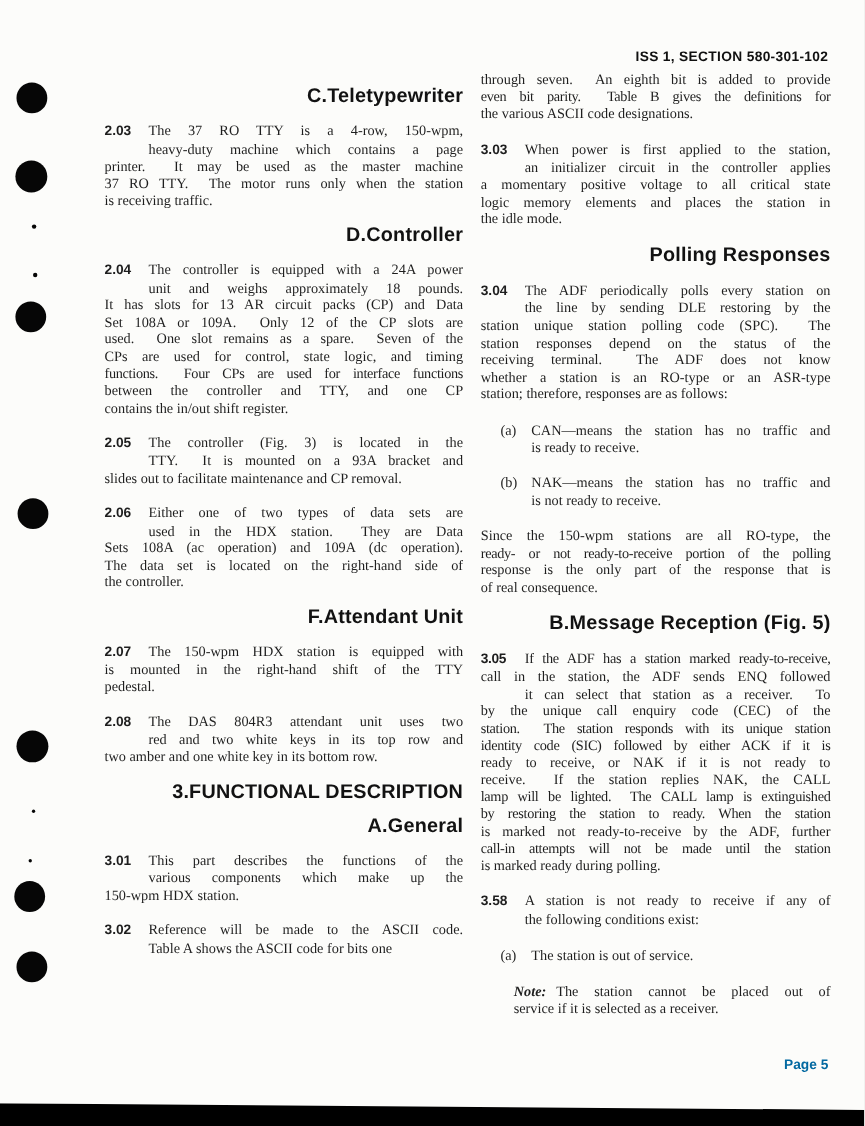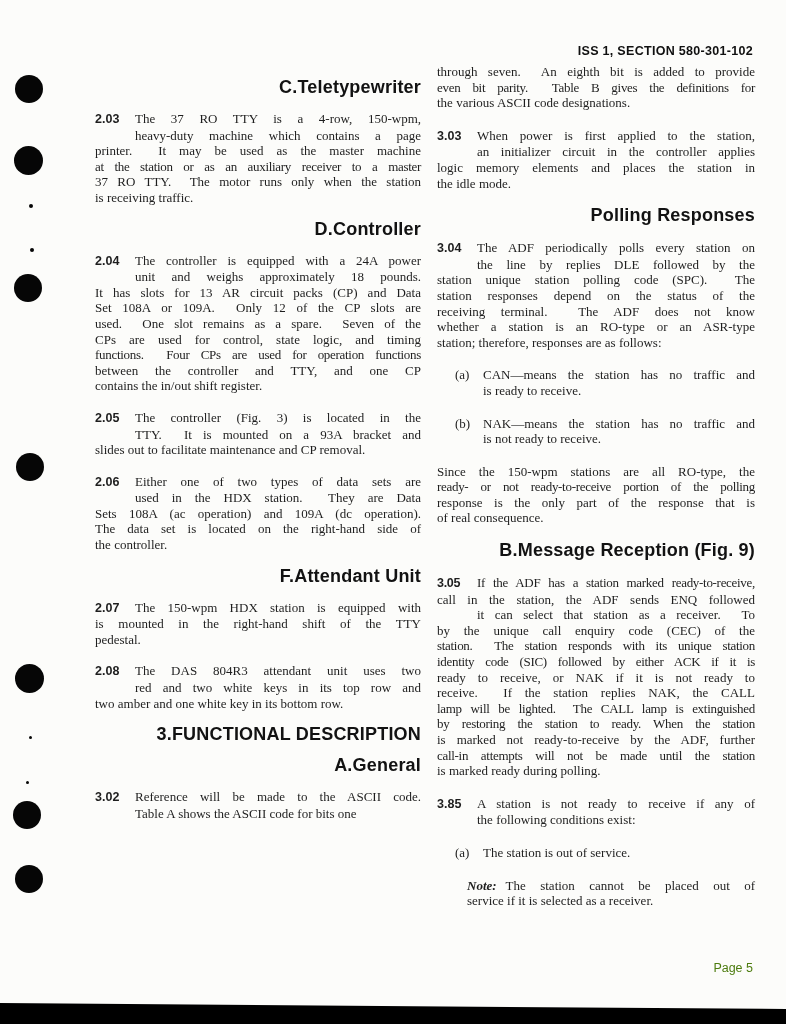--- a/index.html
+++ b/index.html
@@ -18,21 +18,21 @@
   .just{text-align:justify;text-align-last:justify;}
   .pnum{display:inline-block;width:40px;font-family:"Liberation Sans",sans-serif;font-weight:bold;font-size:12.5px;}
   .ind2{padding-left:40px;}
   .item-first{padding-left:18px;}
   .item-cont{padding-left:46px;}
   .marker{display:inline-block;width:28px;}
   .note-line{padding-left:30px;}
   .note-label{font-weight:bold;font-style:italic;margin-right:9px;}
   .tight{letter-spacing:-0.3px;word-spacing:-1.1px;}
   .doc-header{position:absolute;top:44px;right:33px;font-family:"Liberation Sans",sans-serif;font-weight:bold;font-size:12.5px;letter-spacing:.3px;color:#101010;}
-  .page-number{position:absolute;top:961px;right:33px;font-family:"Liberation Sans",sans-serif;font-weight:normal;font-size:12.5px;color:#4d7c0f;}
+  .page-number{position:absolute;top:961px;right:33px;font-family:"Liberation Sans",sans-serif;font-weight:bold;font-size:12.5px;color:#0369a1;}
   .hole{position:absolute;background:#060606;border-radius:50%;}
   .bottom-bar{
     position:absolute;left:0;top:1001px;width:786px;height:23px;background:#000;
     clip-path:polygon(0 2px,786px 8px,786px 23px,0 23px);
   }
 </style>
 </head>
 <body>
 
 <div class="page">
@@ -51,33 +51,32 @@
       <div class="hole" style="left: 28.5px; top: 735.5px; width: 3px; height: 3px;"></div>
       <div class="hole" style="left: 25.5px; top: 780.5px; width: 3px; height: 3px;"></div>
     </div>
 
   <div class="col col-left" id="col-left">
       <div class="blk heading"><span class="hlabel">C.</span><span class="htitle">Teletypewriter</span></div>
       <div class="blk para">
         <div class="line just"><span class="pnum">2.03</span><span class="ltext">The 37 RO TTY is a 4-row, 150-wpm,</span></div>
         <div class="line ind2 just">heavy-duty machine which contains a page</div>
         <div class="line just">printer.  It may be used as the master machine</div>
-        <div class="line just tight">at the station or as an auxiliary receiver to a master</div>
         <div class="line just">37 RO TTY.  The motor runs only when the station</div>
         <div class="line">is receiving traffic.</div>
       </div>
       <div class="blk heading"><span class="hlabel">D.</span><span class="htitle">Controller</span></div>
       <div class="blk para">
         <div class="line just"><span class="pnum">2.04</span><span class="ltext">The controller is equipped with a 24A power</span></div>
         <div class="line ind2 just">unit and weighs approximately 18 pounds.</div>
         <div class="line just">It has slots for 13 AR circuit packs (CP) and Data</div>
         <div class="line just">Set 108A or 109A.  Only 12 of the CP slots are</div>
         <div class="line just">used.  One slot remains as a spare.  Seven of the</div>
         <div class="line just">CPs are used for control, state logic, and timing</div>
-        <div class="line just tight">functions.  Four CPs are used for operation functions</div>
+        <div class="line just tight">functions.  Four CPs are used for interface functions</div>
         <div class="line just">between the controller and TTY, and one CP</div>
         <div class="line">contains the in/out shift register.</div>
       </div>
       <div class="blk para">
         <div class="line just"><span class="pnum">2.05</span><span class="ltext">The controller (Fig. 3) is located in the</span></div>
         <div class="line ind2 just">TTY.  It is mounted on a 93A bracket and</div>
         <div class="line">slides out to facilitate maintenance and CP removal.</div>
       </div>
       <div class="blk para">
         <div class="line just"><span class="pnum">2.06</span><span class="ltext">Either one of two types of data sets are</span></div>
@@ -93,78 +92,84 @@
         <div class="line">pedestal.</div>
       </div>
       <div class="blk para">
         <div class="line just"><span class="pnum">2.08</span><span class="ltext">The DAS 804R3 attendant unit uses two</span></div>
         <div class="line ind2 just">red and two white keys in its top row and</div>
         <div class="line">two amber and one white key in its bottom row.</div>
       </div>
       <div class="blk heading"><span class="hlabel">3.</span><span class="htitle">FUNCTIONAL DESCRIPTION</span></div>
       <div class="blk heading"><span class="hlabel">A.</span><span class="htitle">General</span></div>
       <div class="blk para">
+        <div class="line just"><span class="pnum">3.01</span><span class="ltext">This part describes the functions of the</span></div>
+        <div class="line ind2 just">various components which make up the</div>
+        <div class="line">150-wpm HDX station.</div>
+      </div>
+      <div class="blk para">
         <div class="line just"><span class="pnum">3.02</span><span class="ltext">Reference will be made to the ASCII code.</span></div>
         <div class="line ind2">Table A shows the ASCII code for bits one</div>
       </div>
     </div>
   <div class="col col-right" id="col-right">
       <div class="blk plain">
         <div class="line just">through seven.  An eighth bit is added to provide</div>
         <div class="line just tight">even bit parity.  Table B gives the definitions for</div>
         <div class="line">the various ASCII code designations.</div>
       </div>
       <div class="blk para">
         <div class="line just"><span class="pnum">3.03</span><span class="ltext">When power is first applied to the station,</span></div>
         <div class="line ind2 just">an initializer circuit in the controller applies</div>
+        <div class="line just">a momentary positive voltage to all critical state</div>
         <div class="line just">logic memory elements and places the station in</div>
         <div class="line">the idle mode.</div>
       </div>
       <div class="blk heading"><span class="htitle">Polling Responses</span></div>
       <div class="blk para">
         <div class="line just"><span class="pnum">3.04</span><span class="ltext">The ADF periodically polls every station on</span></div>
-        <div class="line ind2 just">the line by replies DLE followed by the</div>
+        <div class="line ind2 just">the line by sending DLE restoring by the</div>
         <div class="line just">station unique station polling code (SPC).  The</div>
         <div class="line just">station responses depend on the status of the</div>
         <div class="line just">receiving terminal.  The ADF does not know</div>
         <div class="line just">whether a station is an RO-type or an ASR-type</div>
         <div class="line">station; therefore, responses are as follows:</div>
       </div>
       <div class="blk item">
         <div class="line item-first just"><span class="marker">(a)</span><span class="ltext">CAN—means the station has no traffic and</span></div>
         <div class="line item-cont">is ready to receive.</div>
       </div>
       <div class="blk item">
         <div class="line item-first just"><span class="marker">(b)</span><span class="ltext">NAK—means the station has no traffic and</span></div>
         <div class="line item-cont">is not ready to receive.</div>
       </div>
       <div class="blk plain">
         <div class="line just">Since the 150-wpm stations are all RO-type, the</div>
         <div class="line just tight">ready- or not ready-to-receive portion of the polling</div>
         <div class="line just">response is the only part of the response that is</div>
         <div class="line">of real consequence.</div>
       </div>
-      <div class="blk heading"><span class="hlabel">B.</span><span class="htitle">Message Reception (Fig. 9)</span></div>
+      <div class="blk heading"><span class="hlabel">B.</span><span class="htitle">Message Reception (Fig. 5)</span></div>
       <div class="blk para">
         <div class="line just tight"><span class="pnum">3.05</span><span class="ltext">If the ADF has a station marked ready-to-receive,</span></div>
         <div class="line just">call in the station, the ADF sends ENQ followed</div>
         <div class="line ind2 just">it can select that station as a receiver.  To</div>
         <div class="line just">by the unique call enquiry code (CEC) of the</div>
         <div class="line just tight">station.  The station responds with its unique station</div>
         <div class="line just tight">identity code (SIC) followed by either ACK if it is</div>
         <div class="line just">ready to receive, or NAK if it is not ready to</div>
         <div class="line just">receive.  If the station replies NAK, the CALL</div>
         <div class="line just tight">lamp will be lighted.  The CALL lamp is extinguished</div>
         <div class="line just tight">by restoring the station to ready. When the station</div>
         <div class="line just">is marked not ready-to-receive by the ADF, further</div>
         <div class="line just tight">call-in attempts will not be made until the station</div>
         <div class="line">is marked ready during polling.</div>
       </div>
       <div class="blk para">
-        <div class="line just"><span class="pnum">3.85</span><span class="ltext">A station is not ready to receive if any of</span></div>
+        <div class="line just"><span class="pnum">3.58</span><span class="ltext">A station is not ready to receive if any of</span></div>
         <div class="line ind2">the following conditions exist:</div>
       </div>
       <div class="blk item">
         <div class="line item-first"><span class="marker">(a)</span><span class="ltext">The station is out of service.</span></div>
       </div>
       <div class="blk note">
         <div class="line note-line just"><span class="note-label">Note:</span><span class="ltext">The station cannot be placed out of</span></div>
         <div class="line note-line">service if it is selected as a receiver.</div>
       </div>
     </div>

